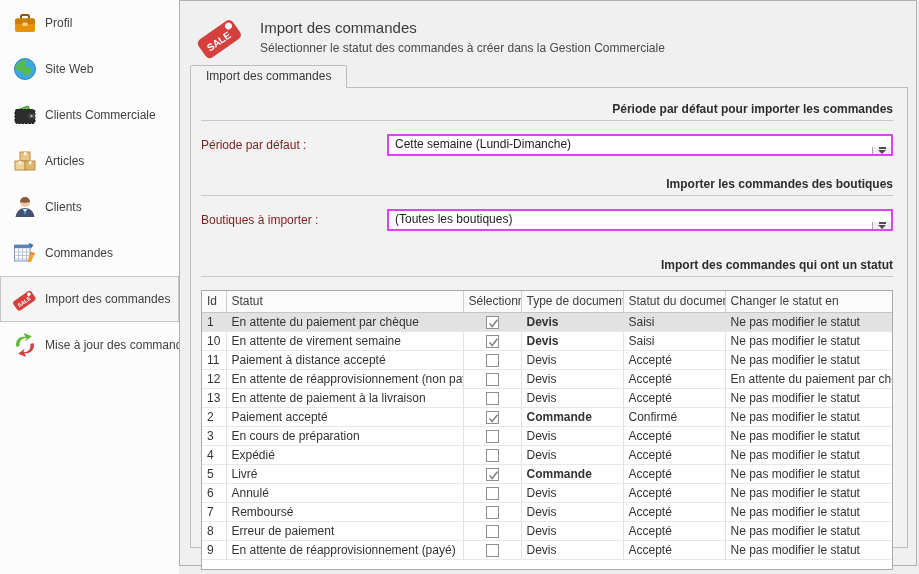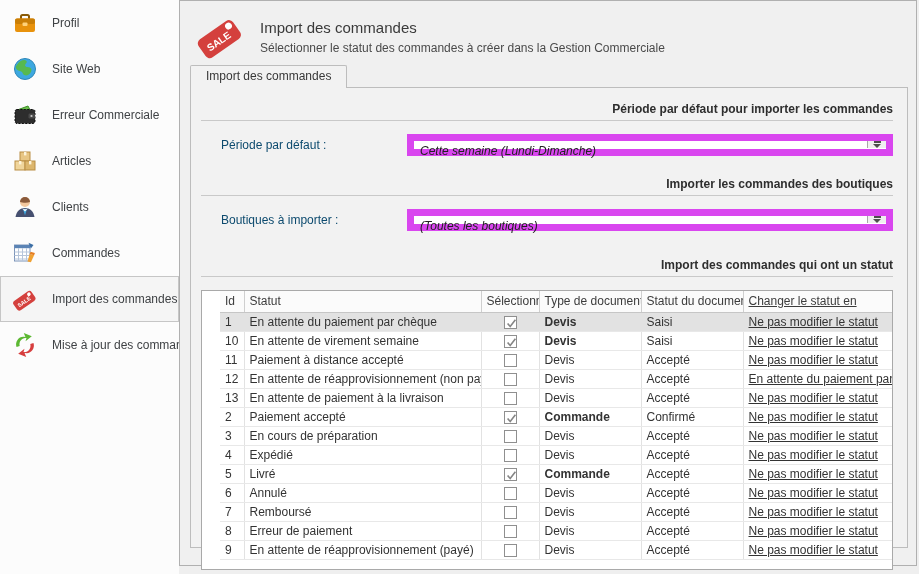--- a/index.html
+++ b/index.html
@@ -1,21 +1,21 @@
 <!DOCTYPE html>
 <html><head>
 <meta charset="utf-8">
 <style>
   * { margin:0; padding:0; box-sizing:border-box; }
   html,body { width:919px; height:574px; overflow:hidden; }
   body { font-family:"Liberation Sans", sans-serif; font-size:12px; color:#3c3c3c; background:#efefef; position:relative; }
 
   
   .sidebar { position:absolute; left:0; top:0; width:179px; height:574px; background:#fcfcfc; }
-  .side-item { height:46px; display:flex; align-items:center; gap:14px; padding-left:11px;
+  .side-item { height:46px; display:flex; align-items:center; gap:7px; padding-left:11px;
                border:1px solid transparent; cursor:pointer; }
   .side-item.selected { background:#f5f5f5; border:1px solid #c6c6c6; }
   .side-item .icon { width:26px; height:26px; flex:0 0 26px; display:flex; align-items:center; justify-content:center; }
   .side-label { color:#3f4245; white-space:nowrap; }
 
   
   .panel { position:absolute; left:179px; top:0; width:738px; height:566px;
            background:#f0f0f0; border:1px solid #b0b0b0; }
   .panel-header { display:flex; align-items:flex-start; gap:14px; padding:12px 0 0 16px; height:64px; }
   .page-title { font-size:15px; color:#3a3a3a; padding-top:6px; }
@@ -25,39 +25,39 @@
   .tab { display:inline-block; height:23px; line-height:21px; padding:0 15px;
          background:#f2f2f2; border:1px solid #bdbdbd; border-bottom:none;
          border-radius:2px 2px 0 0; position:relative; top:0; cursor:pointer; color:#383838; }
 
   .content-box { position:relative; margin:0 8px 0 10px; height:461px;
                  border:1px solid #bdbdbd; background:#f2f2f2; padding:14px 14px 0 10px; z-index:1; }
 
   .section-title { font-weight:bold; color:#2e2e2e; padding-bottom:4px;
                    border-bottom:1px solid #c9c9c9; margin-bottom:13px;text-align:right; }
   .form-row { display:flex; align-items:center; margin-bottom:21px; }
-  .form-row label { width:186px; color:#0c4a6e;margin-left:20px; }
-
-  .dropdown { flex:1; height:22px; background:#fff; border:7px solid #d946ef;
-              display:flex; align-items:flex-start; cursor:pointer;font-style:italic; }
+  .form-row label { width:186px; color:#7f1d1d; }
+
+  .dropdown { flex:1; height:22px; background:#fff; border:2px solid #d946ef;
+              display:flex; align-items:flex-end; cursor:pointer; }
   .dd-value { flex:1; padding-left:6px; line-height:20px; color:#222;
               white-space:nowrap; overflow:hidden; }
   .dd-btn { width:19px; border-left:1px solid #a6a6a6; background:#efefef;
             display:flex; flex-direction:column; align-items:center; justify-content:center; gap:1px; }
   .dd-btn .bar { width:7px; height:2px; background:#4e4e4e; }
   .dd-btn .tri { width:0; height:0; border-left:4px solid transparent;
                  border-right:4px solid transparent; border-top:4px solid #4e4e4e; }
 
   
-  .grid-wrap { border:1px solid #a9a9a9; background:#fff; height:280px; overflow:hidden;padding-left:18px; }
+  .grid-wrap { border:1px solid #a9a9a9; background:#fff; height:280px; overflow:hidden; }
   table { width:100%; border-collapse:collapse; table-layout:fixed; }
   th { height:21px; font-weight:normal; text-align:left; padding:0 5px;
        background:#fbfbfb; color:#3c3c3c; border-right:1px solid #cfcfcf;
        border-bottom:1px solid #c6c6c6; cursor:pointer; white-space:nowrap; overflow:hidden; }
-  th:last-child, td:last-child { border-right:none;text-decoration:underline; }
+  th:last-child, td:last-child { border-right:none; }
   td { height:19px; padding:0 5px; color:#333; border-right:1px solid #e2e2e2;
        border-bottom:1px solid #e8e8e8; white-space:nowrap; overflow:hidden; }
   tr.hl td { background:#e2e2e2; }
   td.center { text-align:center; padding:0; }
   .bold { font-weight:bold; }
 
   .checkbox { display:inline-block; width:13px; height:13px; background:#fff;
               border:1px solid #8f8f8f; vertical-align:middle; position:relative; cursor:pointer; }
   .checkbox svg { position:absolute; left:0; top:0; }
 </style>
@@ -91,21 +91,21 @@
       <div class="side-item">
         <span class="icon">
           <svg width="26" height="26" viewBox="0 0 26 26">
             <path d="M6.5 7.5 16 4l2.2 4.2z" fill="#6abf4b"></path>
             <path d="M6.5 7.5 16 4l2.2 4.2z" fill="none" stroke="#3e8f28"></path>
             <rect x="3" y="7.5" width="20" height="14" rx="2" fill="#2d2d2d" stroke="#0f0f0f" stroke-dasharray="2 1.4"></rect>
             <rect x="16.5" y="11.5" width="6.5" height="5" rx="1.2" fill="#4a4a4a"></rect>
             <circle cx="19.5" cy="14" r="1.1" fill="#c9c9c9"></circle>
           </svg>
         </span>
-        <span class="side-label">Erreur Commerciale</span>
+        <span class="side-label">Clients Commerciale</span>
       </div>
       <div class="side-item">
         <span class="icon">
           <svg width="26" height="26" viewBox="0 0 26 26">
             <rect x="8" y="4" width="10" height="9" fill="#e8c685" stroke="#b98e44"></rect>
             <rect x="12" y="4" width="2.4" height="3.4" fill="#fdf3da"></rect>
             <rect x="3" y="13" width="10" height="9" fill="#f0d59b" stroke="#b98e44"></rect>
             <rect x="7" y="13" width="2.4" height="3.4" fill="#fdf3da"></rect>
             <rect x="13" y="13" width="10" height="9" fill="#dcb66d" stroke="#b98e44"></rect>
             <rect x="17" y="13" width="2.4" height="3.4" fill="#fdf3da"></rect>

